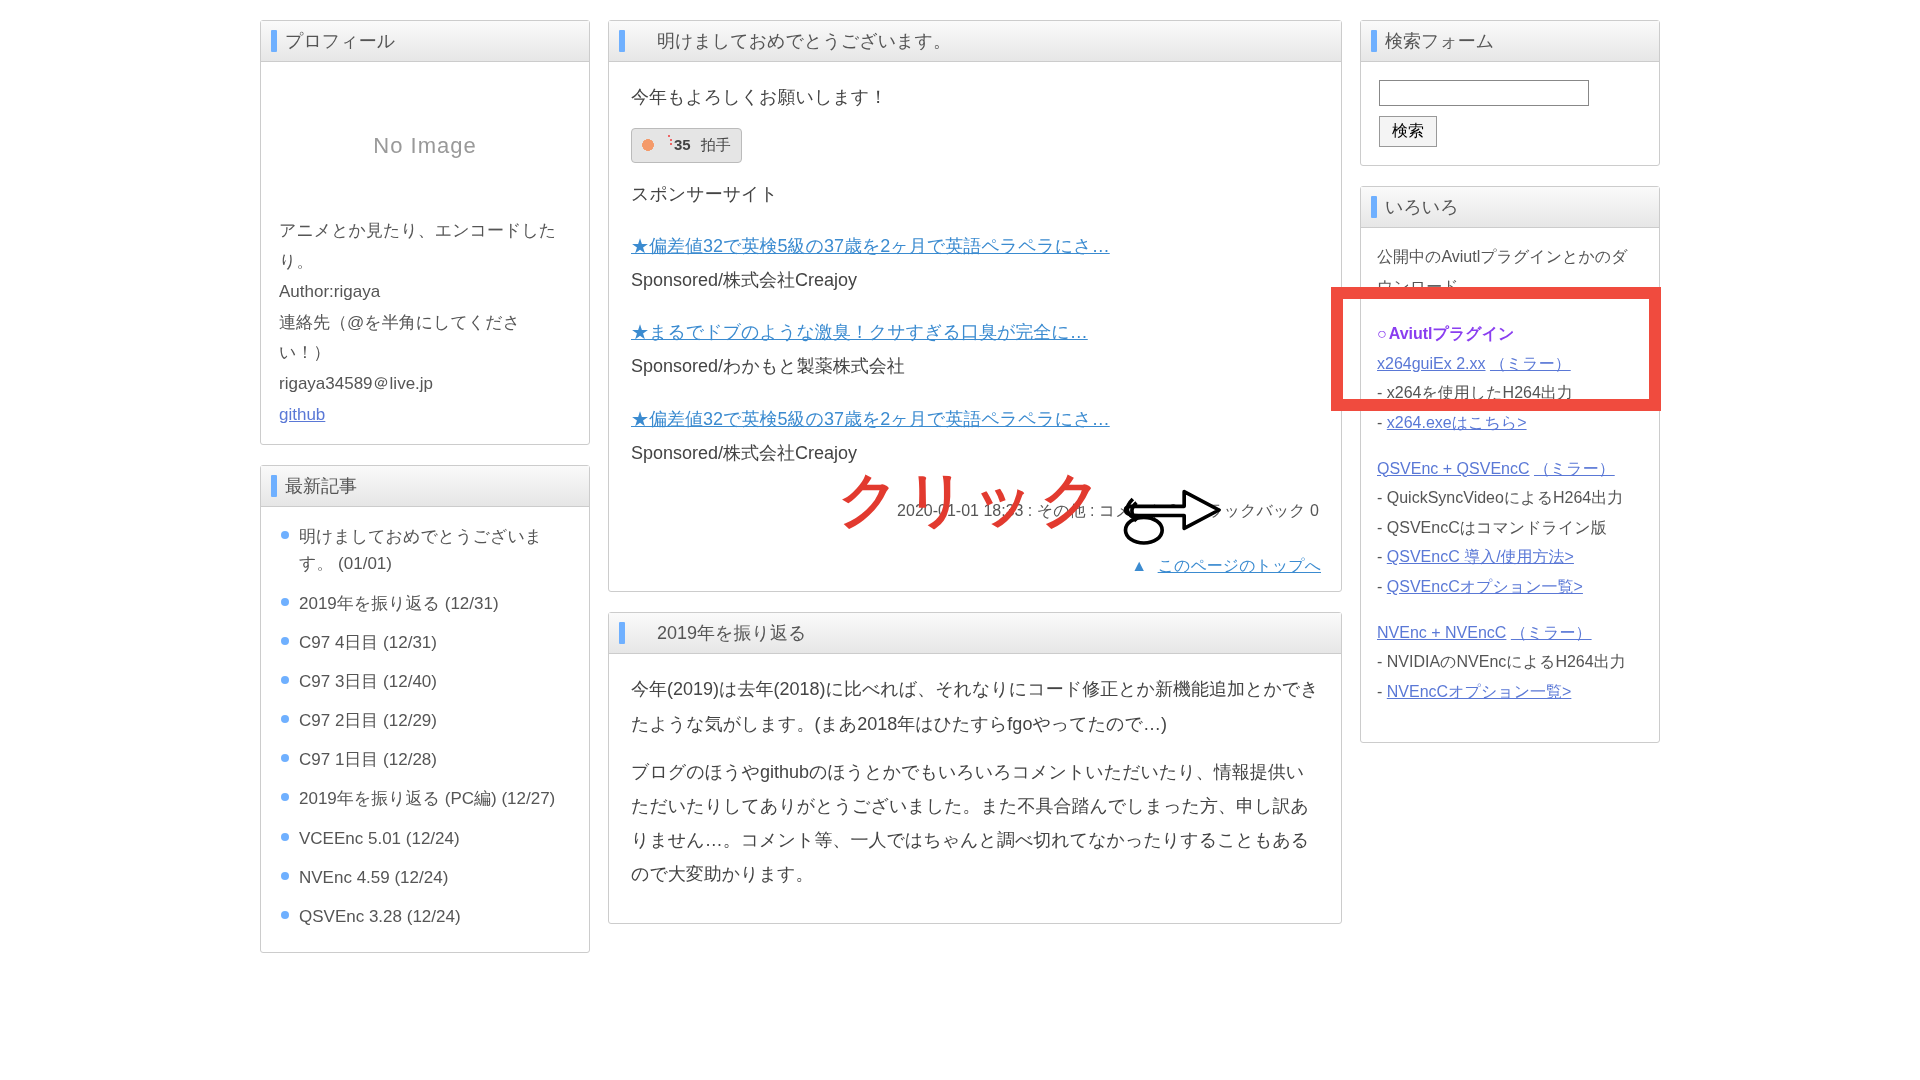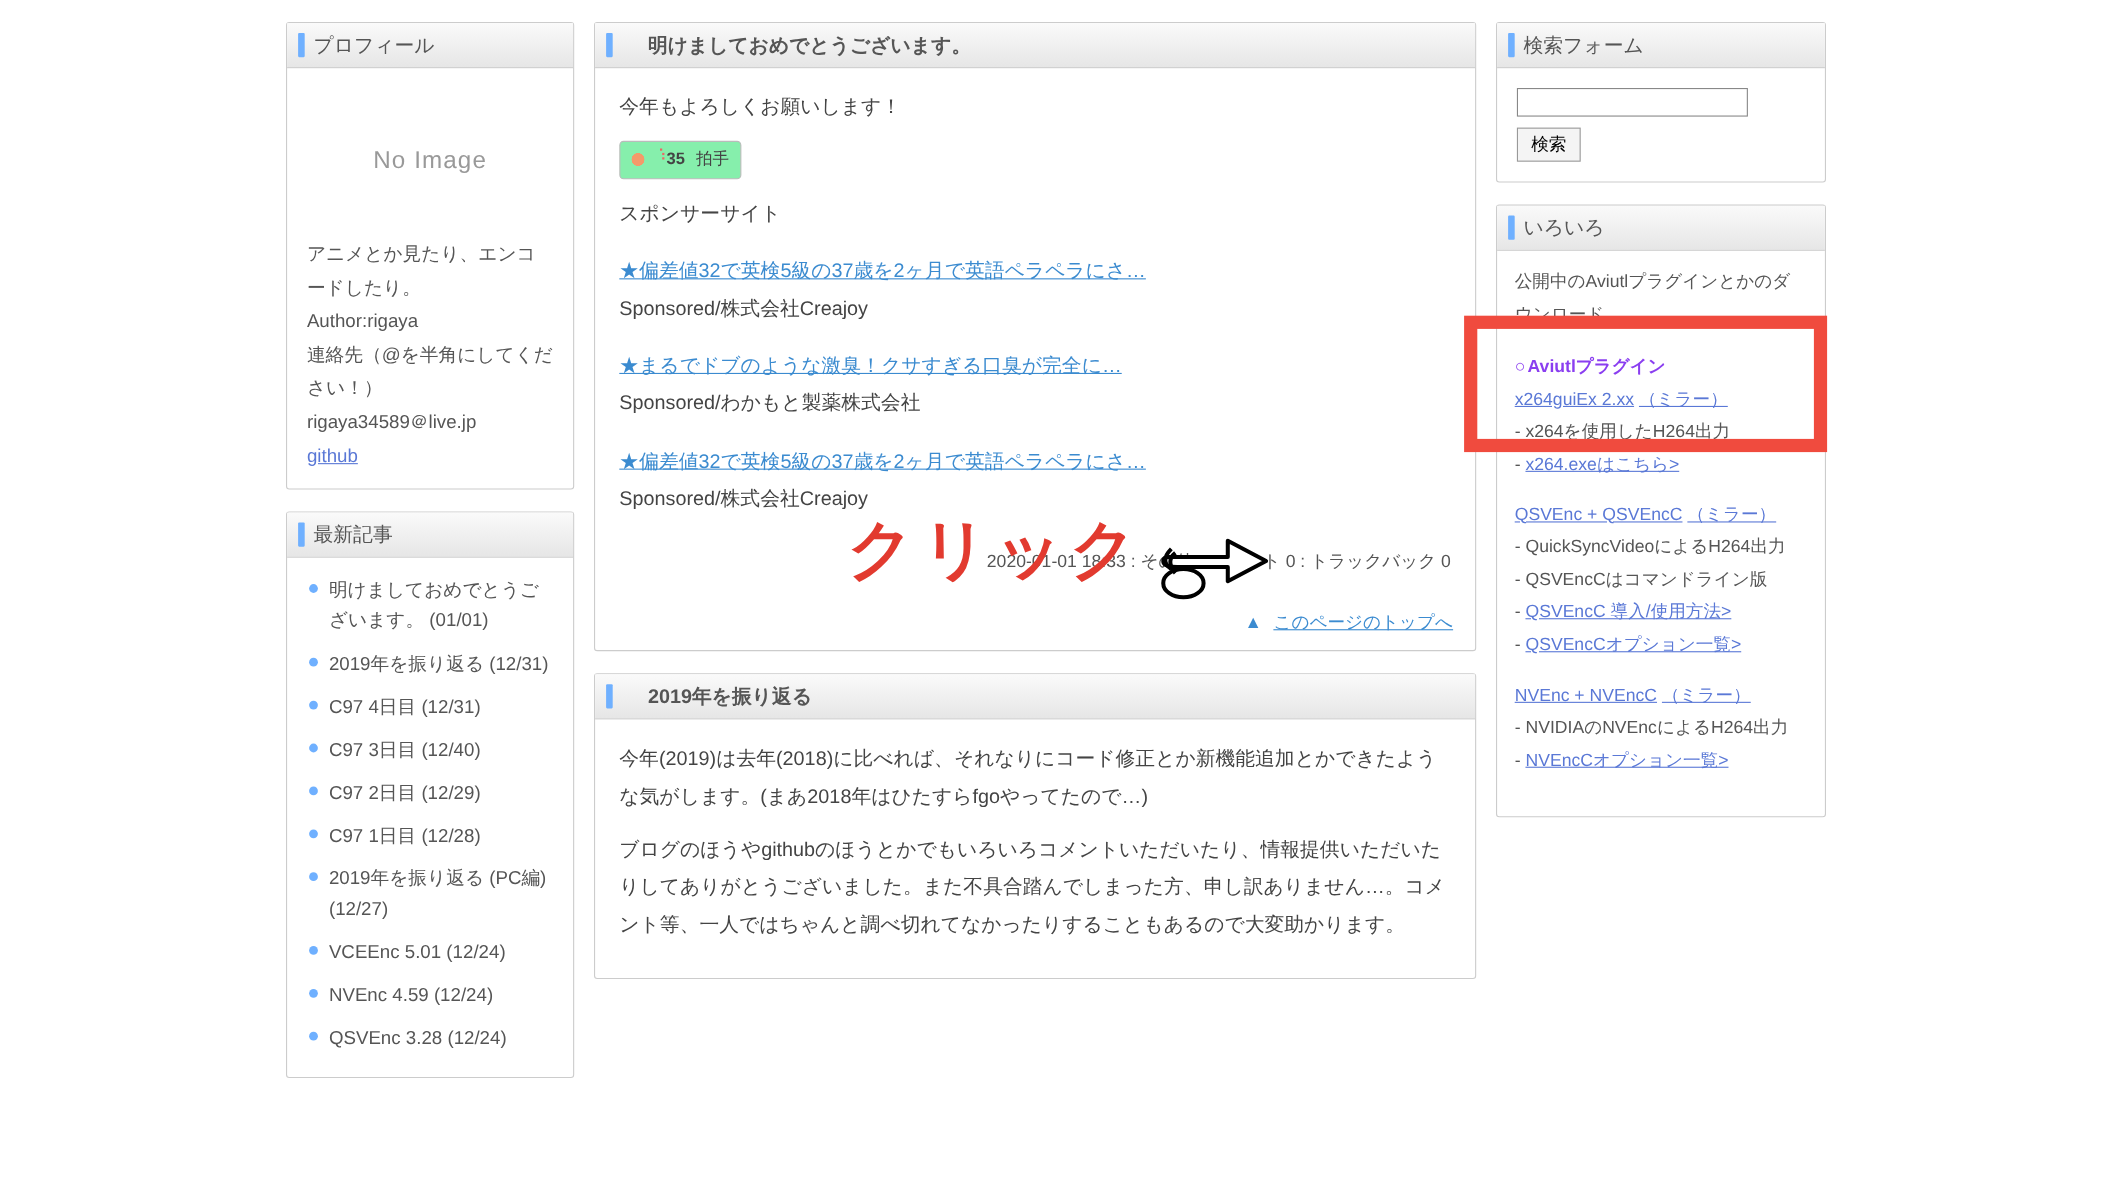--- a/index.html
+++ b/index.html
@@ -9,21 +9,21 @@
     color: #444;
     font-size: 16px;
   }
   .page {
     display: flex;
     gap: 18px;
     padding: 20px 40px;
     max-width: 1480px;
     margin: 0 auto;
   }
-  .col-left { width: 262px; flex-shrink: 0; }
+  .col-left { width: 330px; flex-shrink: 0; }
   .col-main { flex: 1; min-width: 0; }
   .col-right { width: 300px; flex-shrink: 0; }
 
   .box {
     border: 1px solid #ccc;
     border-radius: 3px;
     margin-bottom: 20px;
     background: #fff;
   }
   .box-header {
@@ -78,33 +78,33 @@
     left: 2px;
     top: 14px;
     width: 8px;
     height: 8px;
     background: #6fb0ff;
     border-radius: 50%;
   }
 
   .article-title {
     font-size: 22px;
-    font-weight: bold;
+    font-weight: normal;
     color: #555;
     padding-left: 24px;
   }
   .article-body { padding: 18px 22px; font-size: 18px; color: #444; line-height: 1.9; }
   .article-body p { margin-bottom: 14px; }
 
   .clap-btn {
     display: inline-flex;
     align-items: center;
     border: 1px solid #bbb;
     border-radius: 4px;
-    background: #86efac;
+    background: #e5e5e5;
     padding: 2px 10px 2px 6px;
     font-size: 15px;
     color: #444;
     gap: 10px;
   }
   .clap-icon {
     display:inline-block;
     width:26px; height:20px;
     background: radial-gradient(circle at 10px 10px,#f49a6a 30%, transparent 32%);
     position: relative;

